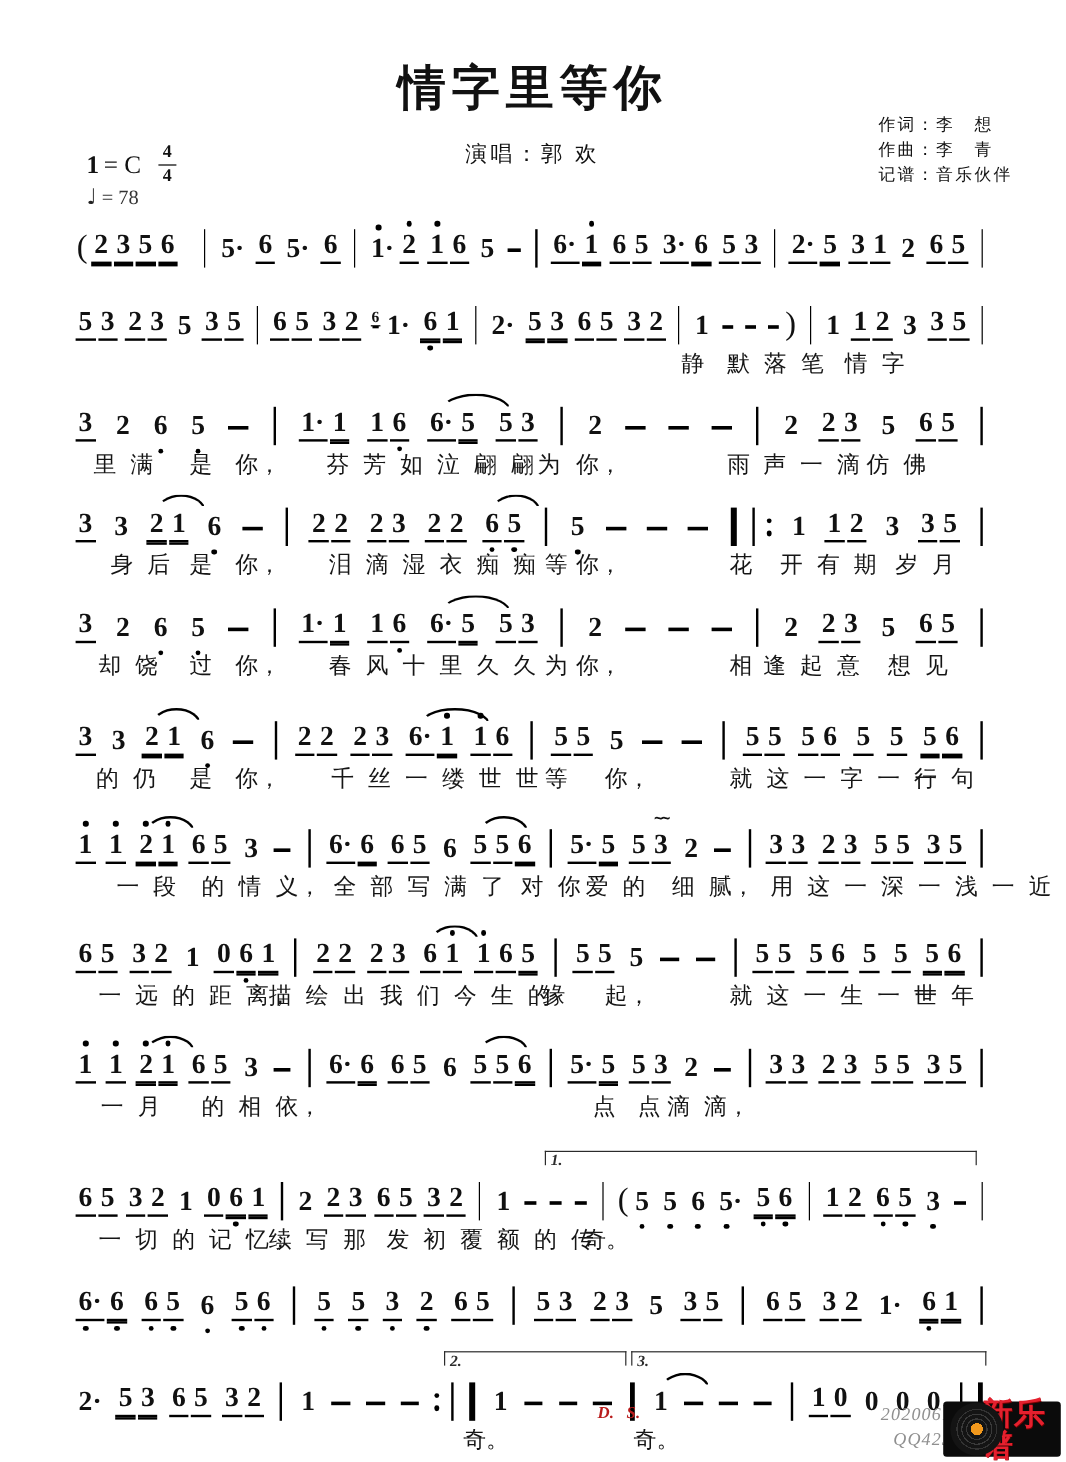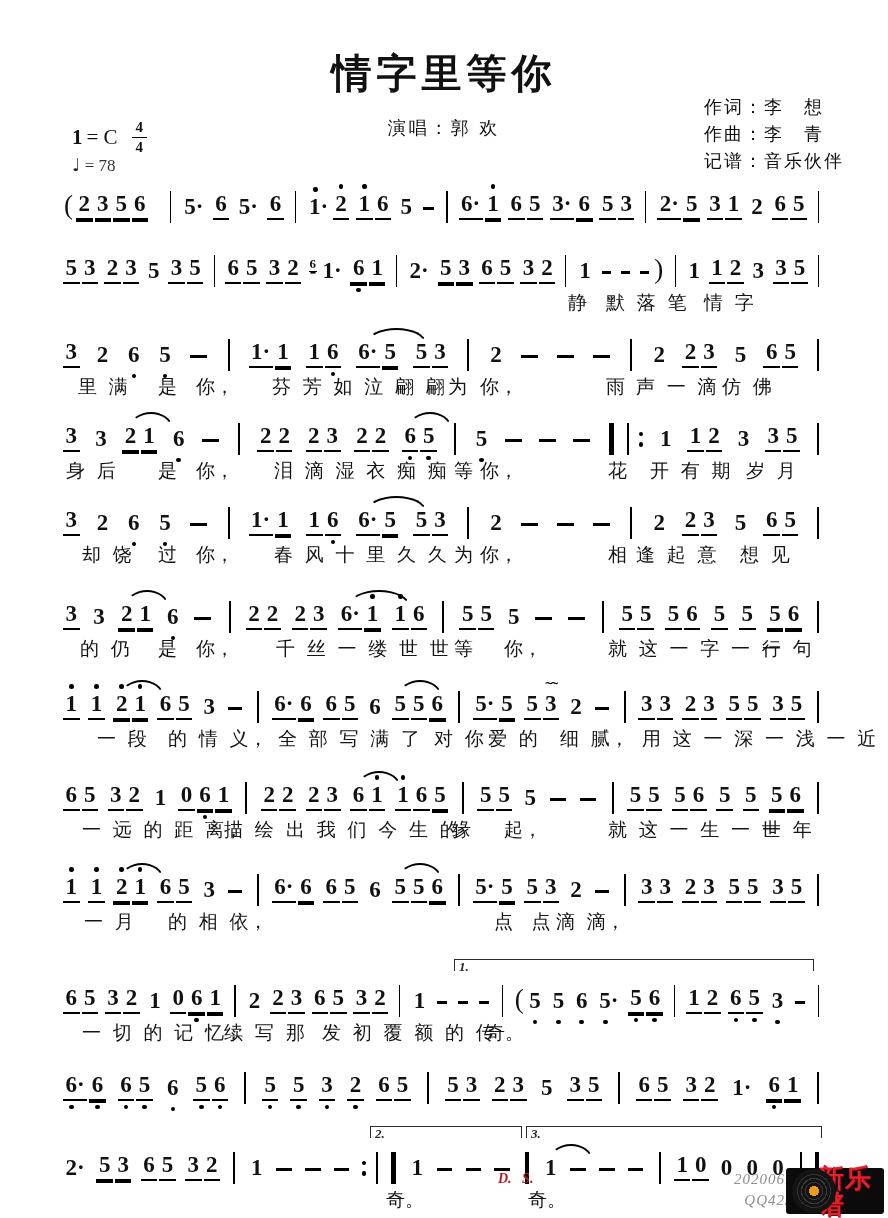--- a/index.html
+++ b/index.html
@@ -3,21 +3,21 @@
 <meta charset="utf-8">
 <style>
   html,body{margin:0;padding:0}
   body{width:888px;height:1218px;background:#fff;position:relative;overflow:hidden;
        font-family:"Liberation Serif",serif;color:#111}
   
   .title{position:absolute;top:46px;left:0;right:0;text-align:center;
          font-family:"DejaVu Serif",serif;font-weight:900;font-size:40px;letter-spacing:5px}
   .singer{position:absolute;top:116px;left:0;right:0;text-align:center;
           font-size:18px;letter-spacing:3px}
-  .credits{position:absolute;top:94px;right:44px;font-size:18px;line-height:1.5;
+  .credits{position:absolute;top:94px;right:44px;font-size:14px;line-height:1.5;
            letter-spacing:2px;text-align:left}
   .keysig{position:absolute;top:120px;left:72px;display:flex;align-items:center;
           font-size:21px;font-weight:bold}
   .keysig .eq{margin-left:4px;font-weight:normal}
   .frac{display:inline-flex;flex-direction:column;align-items:center;margin-left:14px;
         font-size:15px;font-weight:bold;line-height:1}
   .frac .num{border-bottom:1.6px solid #000;padding:0 4px 2px}
   .frac .den{padding-top:2px}
   .tempo{position:absolute;top:154px;left:72px;font-size:17px;color:#333}
   .tempo .gl{font-family:"DejaVu Sans",sans-serif;font-size:18px;color:#222}
@@ -356,21 +356,21 @@
         <span class="tok u1"><span class="n">2</span></span>
         <span class="sp"></span>
         <span class="tok"><span class="n">3</span></span>
         <span class="sp"></span>
         <span class="tok u1"><span class="n">3</span></span>
         <span class="tok u1"><span class="n">5</span></span>
         <span class="sp"></span>
         <span class="bar"></span>
       </div>
       <div class="lyr">
-        <span style="left: 4px;">身 后</span>
+        <span style="left: 30px;">身 后</span>
         <span style="left: 96px;">是</span>
         <span style="left: 134px;">你，</span>
         <span style="left: 212px;">泪 滴 湿 衣 痴 痴</span>
         <span style="left: 392px;">等</span>
         <span style="left: 418px;">你，</span>
         <span style="left: 546px;">花</span>
         <span style="left: 588px;">开 有 期</span>
         <span style="left: 684px;">岁 月</span>
       </div>
     </div>

